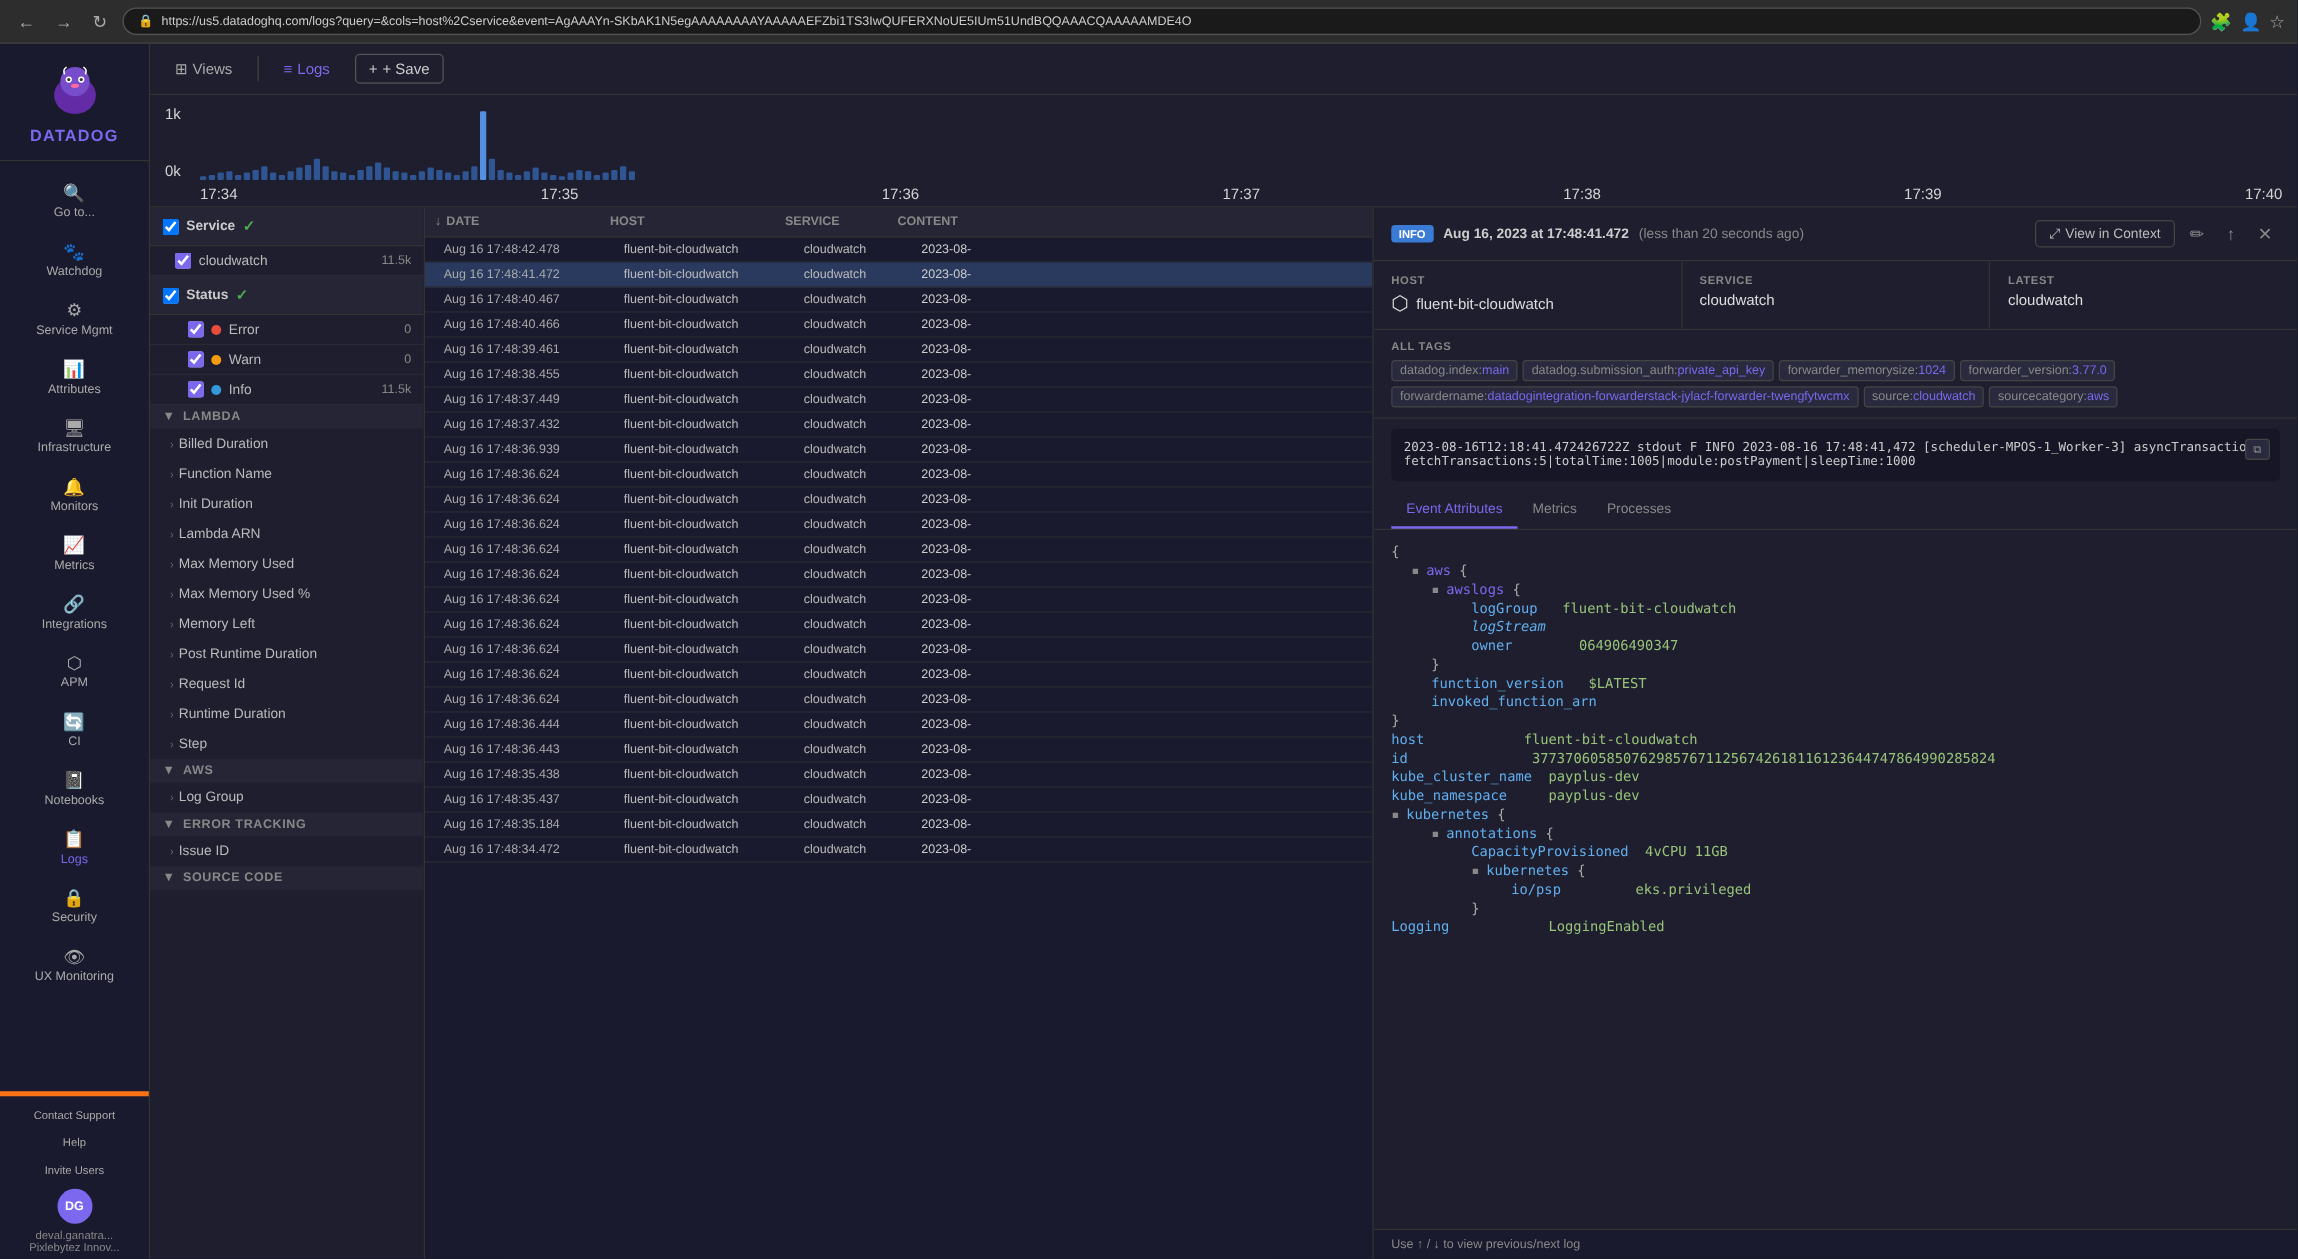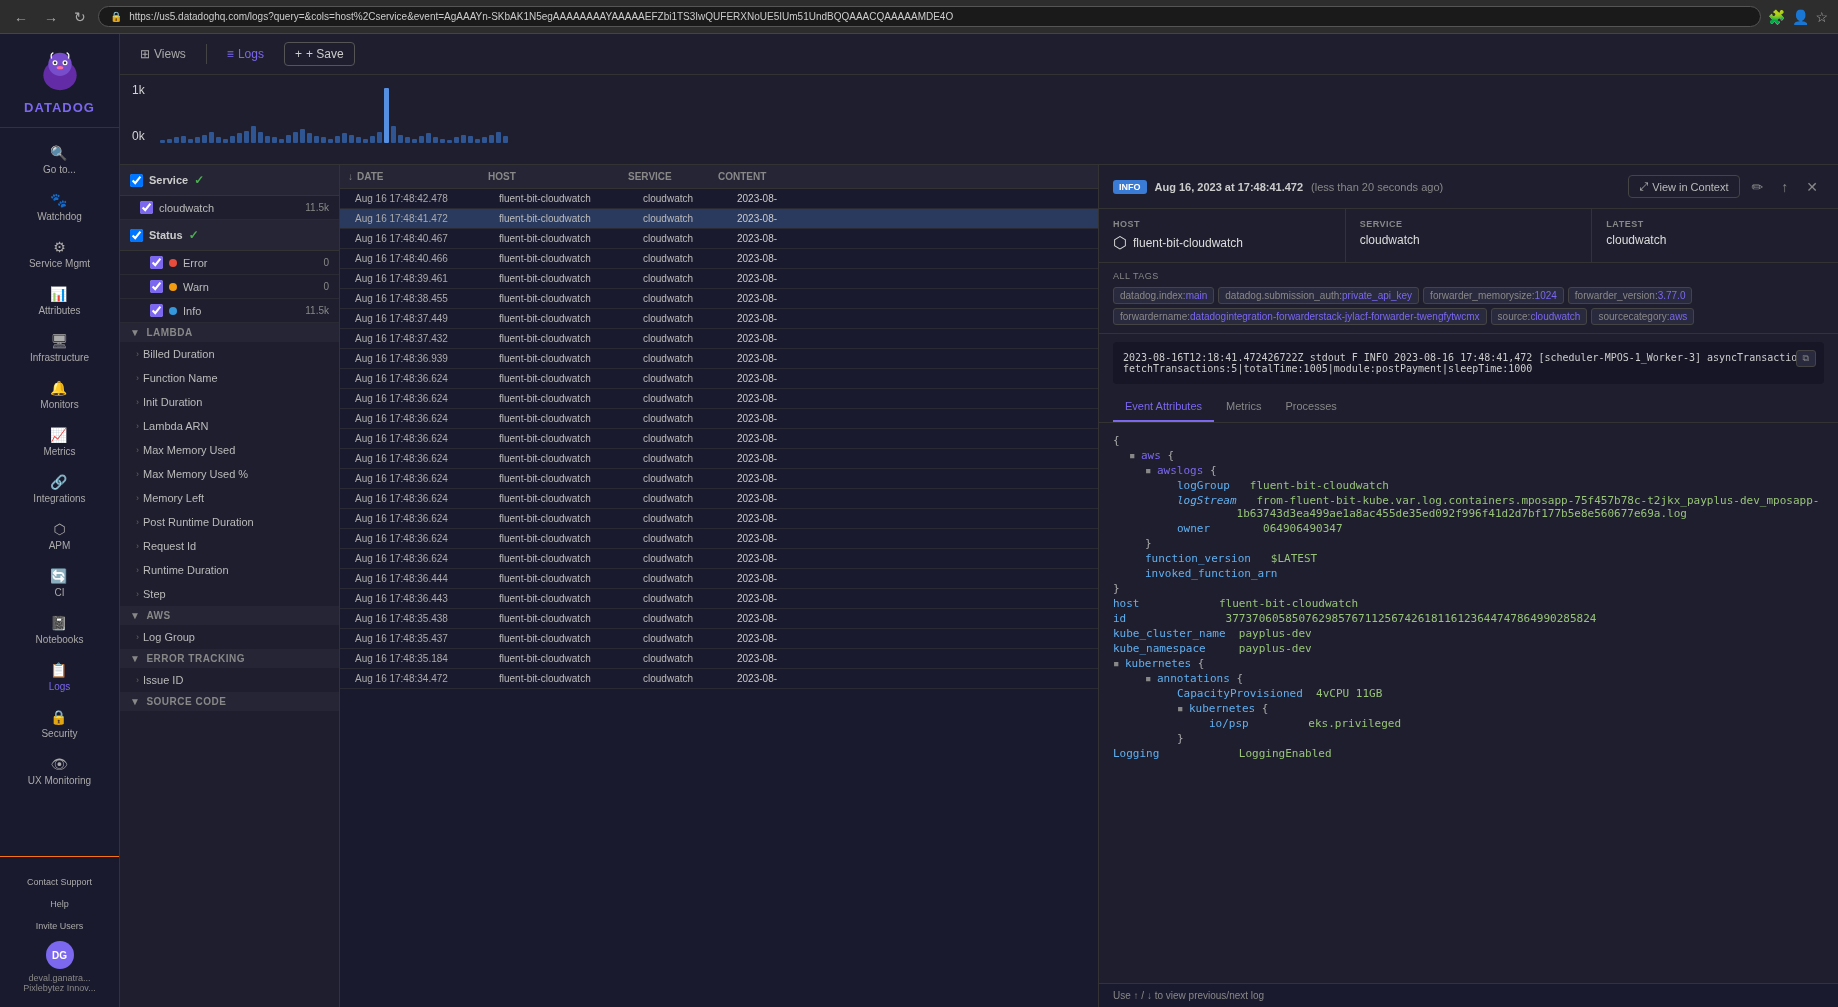--- a/index.html
+++ b/index.html
@@ -19,21 +19,21 @@
     
     .sidebar { width: 120px; background: #1a1a2e; border-right: 1px solid #333; display: flex; flex-direction: column; flex-shrink: 0; }
     .logo-area { padding: 12px; display: flex; flex-direction: column; align-items: center; gap: 4px; border-bottom: 1px solid #333; }
     .logo-dog { width: 50px; height: 50px; }
     .logo-text { color: #7B68EE; font-weight: 800; font-size: 13px; letter-spacing: 1px; }
     .nav-items { flex: 1; overflow-y: auto; padding: 8px 0; }
     .nav-item { display: flex; flex-direction: column; align-items: center; padding: 8px 4px; cursor: pointer; color: #aaa; font-size: 10px; gap: 3px; border-radius: 4px; margin: 1px 4px; }
     .nav-item.active { color: #7B68EE; }
     .nav-icon { font-size: 14px; }
     .nav-item-label { text-align: center; }
-    .sidebar-bottom { padding: 14px; border-top: 1px solid #f97316; }
+    .sidebar-bottom { padding: 4px; border-top: 4px solid #f97316; }
     .sidebar-bottom-item { display: flex; flex-direction: column; align-items: center; padding: 6px 4px; cursor: pointer; color: #aaa; font-size: 9px; gap: 2px; }
     .user-avatar { width: 28px; height: 28px; background: #7B68EE; border-radius: 50%; display: flex; align-items: center; justify-content: center; color: white; font-size: 10px; font-weight: bold; cursor: pointer; margin: 4px auto; }
     .user-info { text-align: center; font-size: 9px; color: #888; }
 
     
     .main-content { flex: 1; display: flex; flex-direction: column; overflow: hidden; }
 
     
     .top-bar { background: #1e1e2e; border-bottom: 1px solid #333; padding: 8px 12px; display: flex; align-items: center; gap: 12px; flex-shrink: 0; }
     .top-bar-btn { display: flex; align-items: center; gap: 4px; color: #aaa; cursor: pointer; padding: 4px 8px; border-radius: 4px; font-size: 12px; }
@@ -98,21 +98,21 @@
 
     
     .detail-meta { display: flex; border-bottom: 1px solid #333; flex-shrink: 0; }
     .detail-meta-item { flex: 1; padding: 10px 14px; border-right: 1px solid #333; }
     .detail-meta-item:last-child { border-right: none; }
     .detail-meta-label { color: #888; font-size: 9px; font-weight: 700; letter-spacing: 0.5px; margin-bottom: 4px; }
     .detail-meta-value { color: #ddd; font-size: 12px; display: flex; align-items: center; gap: 6px; }
 
     
     .detail-tags { padding: 8px 14px; border-bottom: 1px solid #333; flex-shrink: 0; }
-    .tags-label { color: #888; font-size: 9px; font-weight: 400; letter-spacing: 0.5px; margin-bottom: 6px; }
+    .tags-label { color: #888; font-size: 9px; font-weight: 700; letter-spacing: 0.5px; margin-bottom: 6px; }
     .tags-list { display: flex; flex-wrap: wrap; gap: 4px; }
     .tag { background: #2a2a3e; border: 1px solid #444; border-radius: 3px; padding: 2px 6px; font-size: 10px; color: #bbb; }
     .tag .tag-key { color: #888; }
     .tag .tag-val { color: #7B68EE; }
 
     
     .log-content-box { background: #161626; margin: 8px 14px; padding: 10px; border-radius: 4px; font-family: monospace; font-size: 10px; color: #ccc; flex-shrink: 0; position: relative; }
     .log-content-box .copy-btn { position: absolute; right: 8px; top: 8px; background: #2a2a3e; border: 1px solid #444; color: #888; padding: 2px 6px; border-radius: 3px; cursor: pointer; font-size: 9px; }
 
     
@@ -313,20 +313,29 @@
           <div class="chart-bar" style="height: 3px; width: 5px;"></div>
           <div class="chart-bar" style="height: 6px; width: 5px;"></div>
           <div class="chart-bar" style="height: 8px; width: 5px;"></div>
           <div class="chart-bar" style="height: 7px; width: 5px;"></div>
           <div class="chart-bar" style="height: 4px; width: 5px;"></div>
           <div class="chart-bar" style="height: 6px; width: 5px;"></div>
           <div class="chart-bar" style="height: 8px; width: 5px;"></div>
           <div class="chart-bar" style="height: 11px; width: 5px;"></div>
           <div class="chart-bar" style="height: 7px; width: 5px;"></div>
         </div>
+      <div class="chart-x-labels">
+        <span>17:34</span>
+        <span>17:35</span>
+        <span>17:36</span>
+        <span>17:37</span>
+        <span>17:38</span>
+        <span>17:39</span>
+        <span>17:40</span>
+      </div>
     </div>
 
     <div class="content-split">
 
       <div class="filter-panel">
 
         <div class="filter-section">
           <div class="filter-section-header">
             <input type="checkbox" checked="" style="">
             <span>Service</span>
@@ -729,21 +738,20 @@
             <span class="attr-indent"></span>
             <span class="attr-key" style="color:#61afef;">logGroup</span>
             <span class="attr-value">&nbsp;&nbsp;&nbsp;fluent-bit-cloudwatch</span>
           </div>
           <div class="attr-line">
             <span class="attr-indent"></span>
             <span class="attr-indent"></span>
             <span class="attr-indent"></span>
             <span class="attr-indent"></span>
             <span class="attr-key" style="color:#61afef;font-style:italic;">logStream</span>
-            <span class="attr-value" style="word-break:break-all;white-space:pre-wrap;">&nbsp;&nbsp;&nbsp;from-fluent-bit-kube.var.log.containers.mposapp-75f457b78c-t2jkx_payplus-dev_mposapp-1b63743d3ea499ae1a8ac455de35ed092f996f41d2d7bf177b5e8e560677e69a.log</span>
           </div>
           <div class="attr-line">
             <span class="attr-indent"></span>
             <span class="attr-indent"></span>
             <span class="attr-indent"></span>
             <span class="attr-indent"></span>
             <span class="attr-key" style="color:#61afef;">owner</span>
             <span class="attr-value">&nbsp;&nbsp;&nbsp;&nbsp;&nbsp;&nbsp;&nbsp;&nbsp;064906490347</span>
           </div>
           <div class="attr-line">

